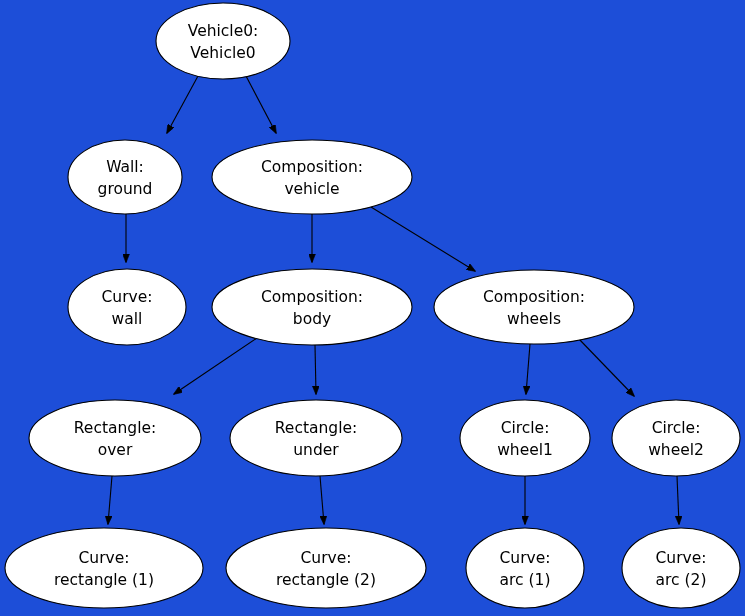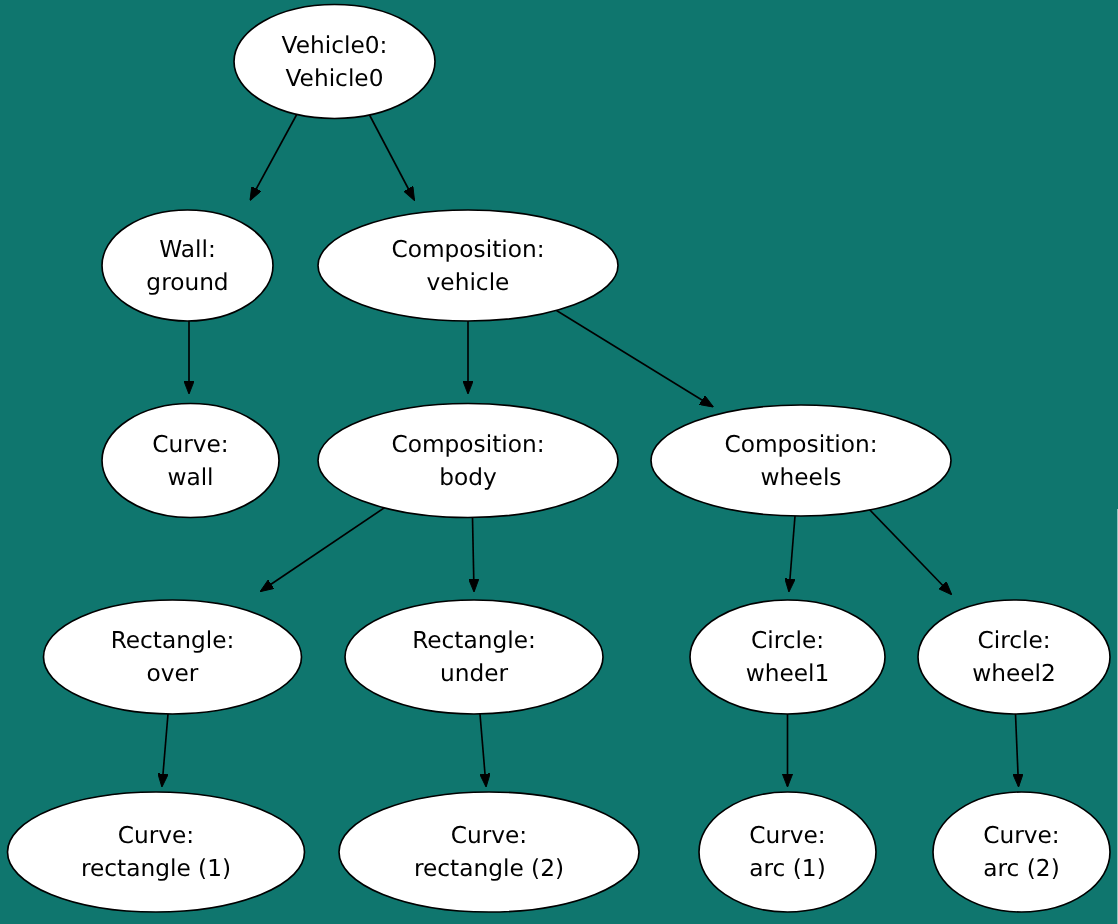--- a/index.html
+++ b/index.html
@@ -4,21 +4,21 @@
 <style>
   html, body {
     margin: 0;
     padding: 0;
     background: #ffffff;
   }
   #graph-canvas {
     position: relative;
     width: 745px;
     height: 616px;
-    background: #0f766e;
+    background: #1d4ed8;
     font-family: "DejaVu Sans", sans-serif;
     overflow: hidden;
   }
   #graph-svg {
     position: absolute;
     top: 0;
     left: 0;
     width: 745px;
     height: 616px;
   }

